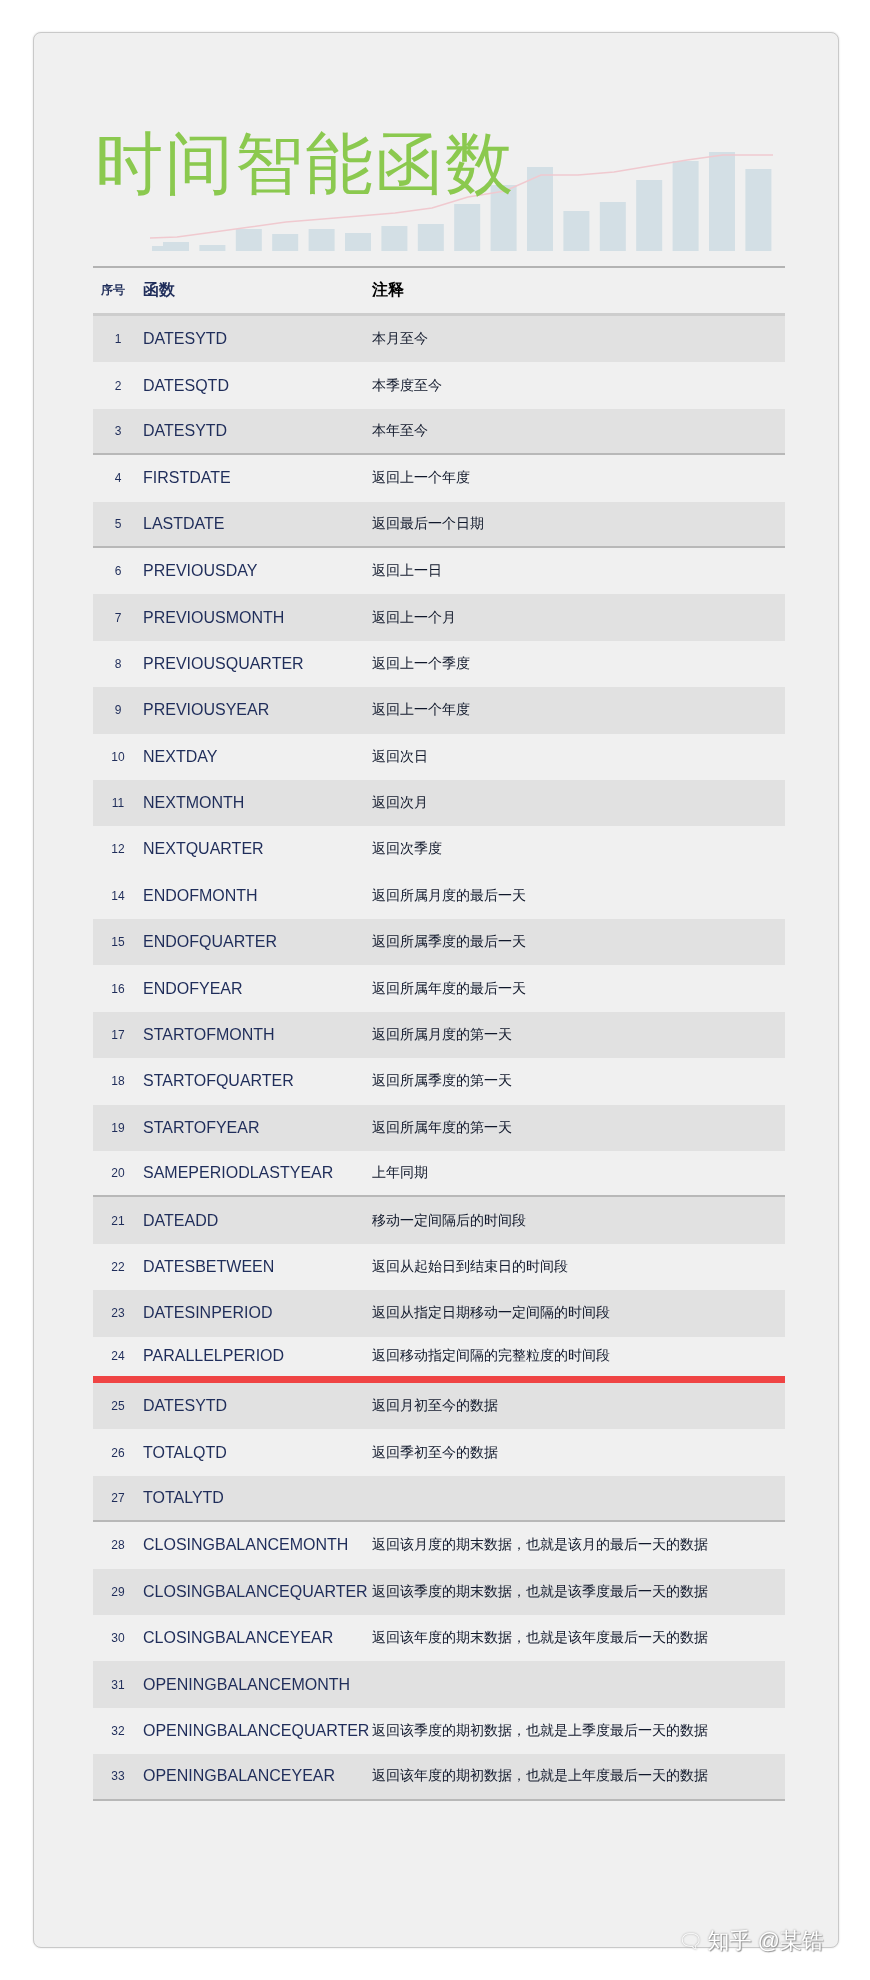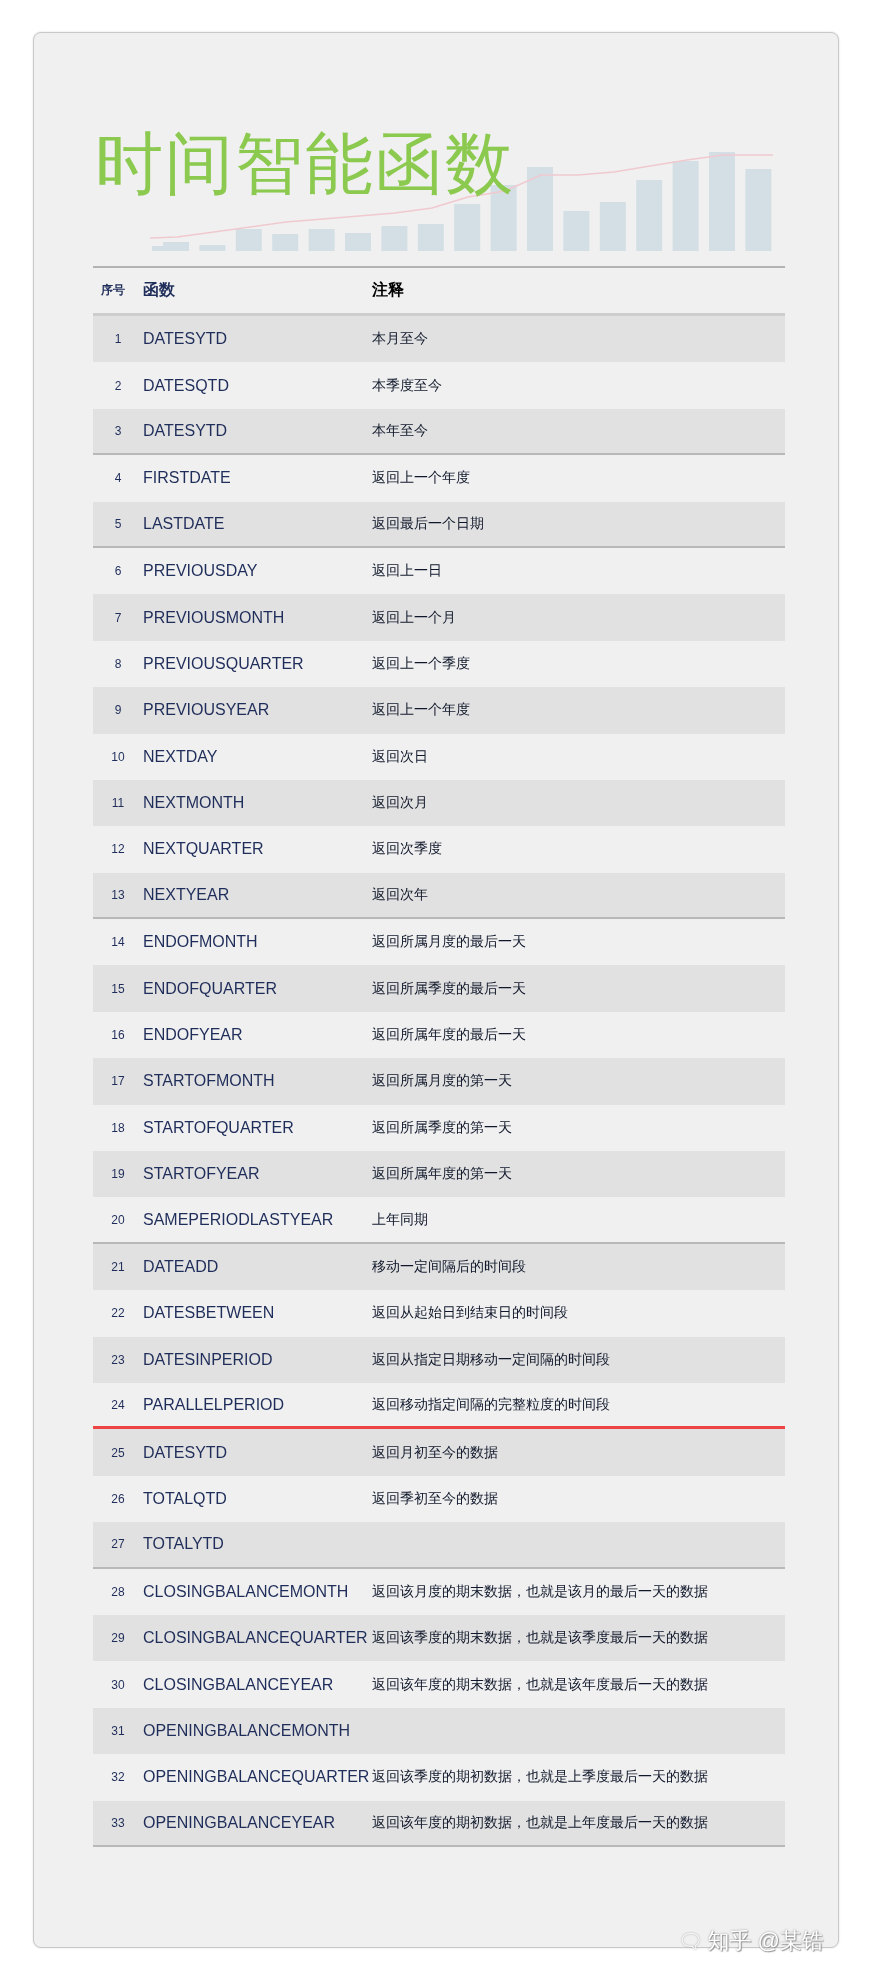--- a/index.html
+++ b/index.html
@@ -25,21 +25,21 @@
     height: 45px; border-top: 2px solid #b3b3b3; border-bottom: 3px solid #cdcdcd;
     display: flex; align-items: center; color: #1f2d5a; font-size: 16px; font-weight: bold;
   }
   .thead .c-num { width: 50px; text-align: left; padding-left: 8px; box-sizing: border-box; }
   .thead .c-fn { width: 229px; }
   .row {
     height: 46.4px; display: flex; align-items: center; color: #1f2d5a; box-sizing: border-box;
   }
   .row.shade { background: #e1e1e1; }
   .row.sep-gray { border-bottom: 2px solid #b8b8b8; }
-  .row.sep-blue { border-bottom: 3px solid #ef4444; }
+  .row.sep-blue { border-bottom: 7px solid #ef4444; }
   .c-num { width: 50px; text-align: center; font-size: 12px; }
   .c-fn { width: 229px; font-size: 16px; white-space: nowrap; }
   .c-note { flex: 1; font-size: 14px; color: #0f172a; white-space: nowrap; }
   .watermark {
     position: absolute; left: 678px; top: 1926px; font-size: 22px; color: #ffffff;
     text-shadow: 0 0 2px #888, 1px 1px 1px #999; z-index: 5; display: flex; align-items: center; gap: 4px;
   }
   .wm-icon { font-size: 20px; color: #fff; text-shadow: 0 0 2px #888; }
 </style>
 </head>
@@ -131,25 +131,20 @@
       <div class="row shade">
         <div class="c-num">11</div>
         <div class="c-fn">NEXTMONTH</div>
         <div class="c-note">返回次月</div>
       </div>
       <div class="row">
         <div class="c-num">12</div>
         <div class="c-fn">NEXTQUARTER</div>
         <div class="c-note">返回次季度</div>
       </div>
-      <div class="row shade sep-gray">
-        <div class="c-num">13</div>
-        <div class="c-fn">NEXTYEAR</div>
-        <div class="c-note">返回次年</div>
-      </div>
       <div class="row">
         <div class="c-num">14</div>
         <div class="c-fn">ENDOFMONTH</div>
         <div class="c-note">返回所属月度的最后一天</div>
       </div>
       <div class="row shade">
         <div class="c-num">15</div>
         <div class="c-fn">ENDOFQUARTER</div>
         <div class="c-note">返回所属季度的最后一天</div>
       </div>

